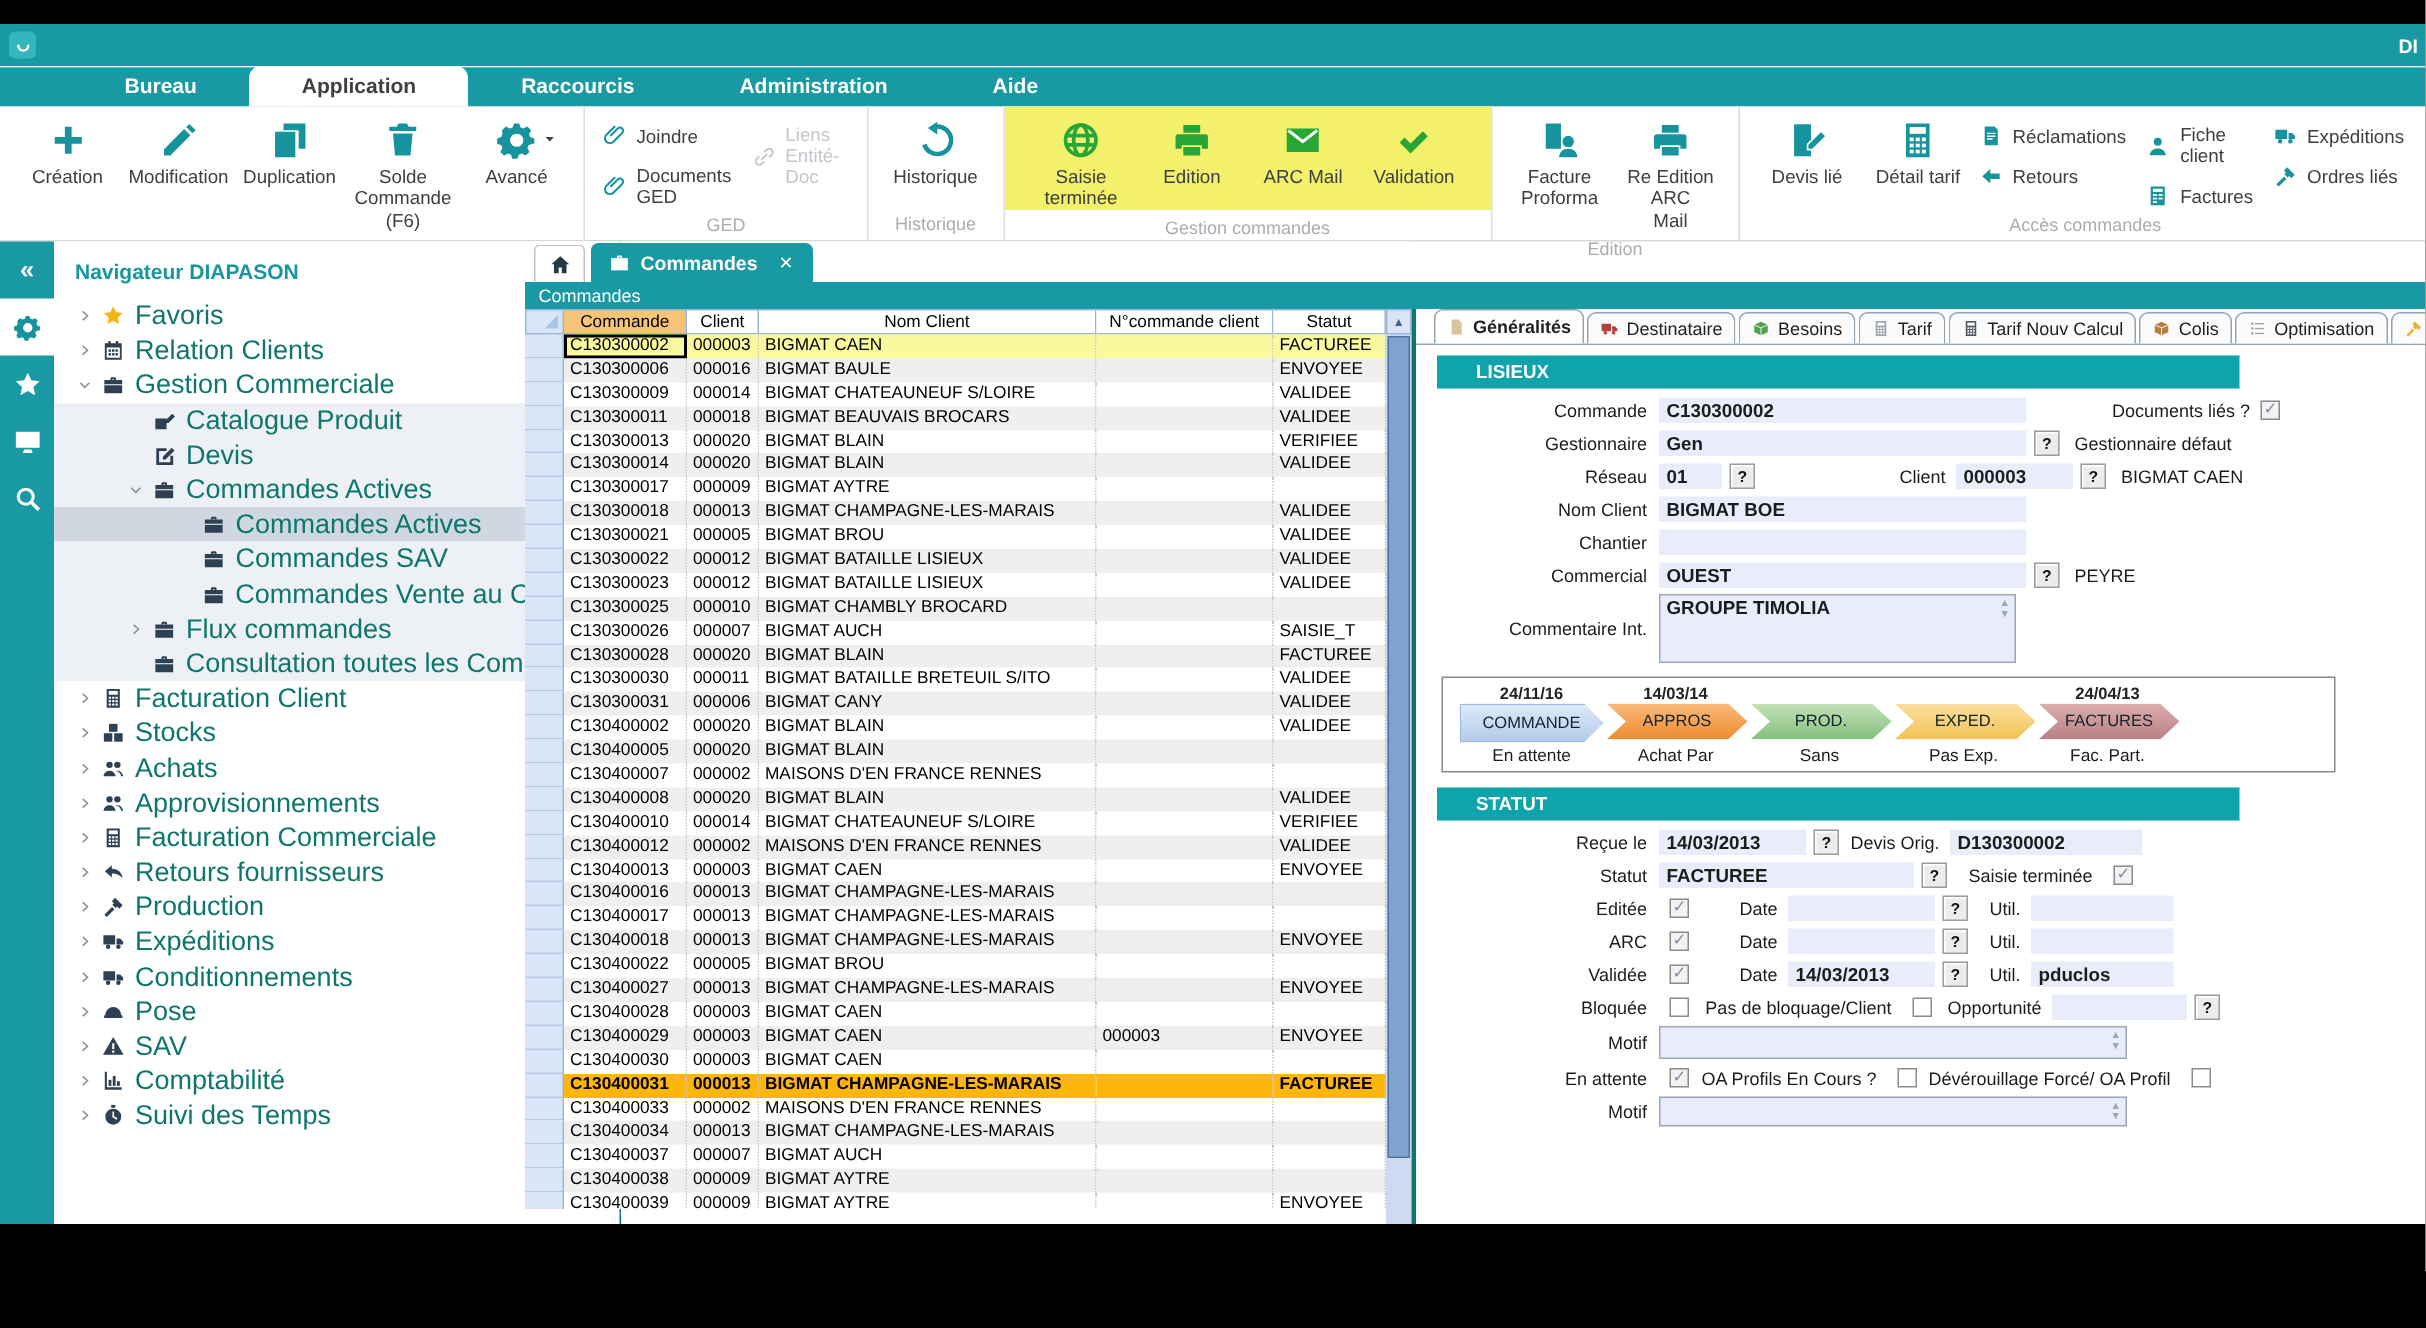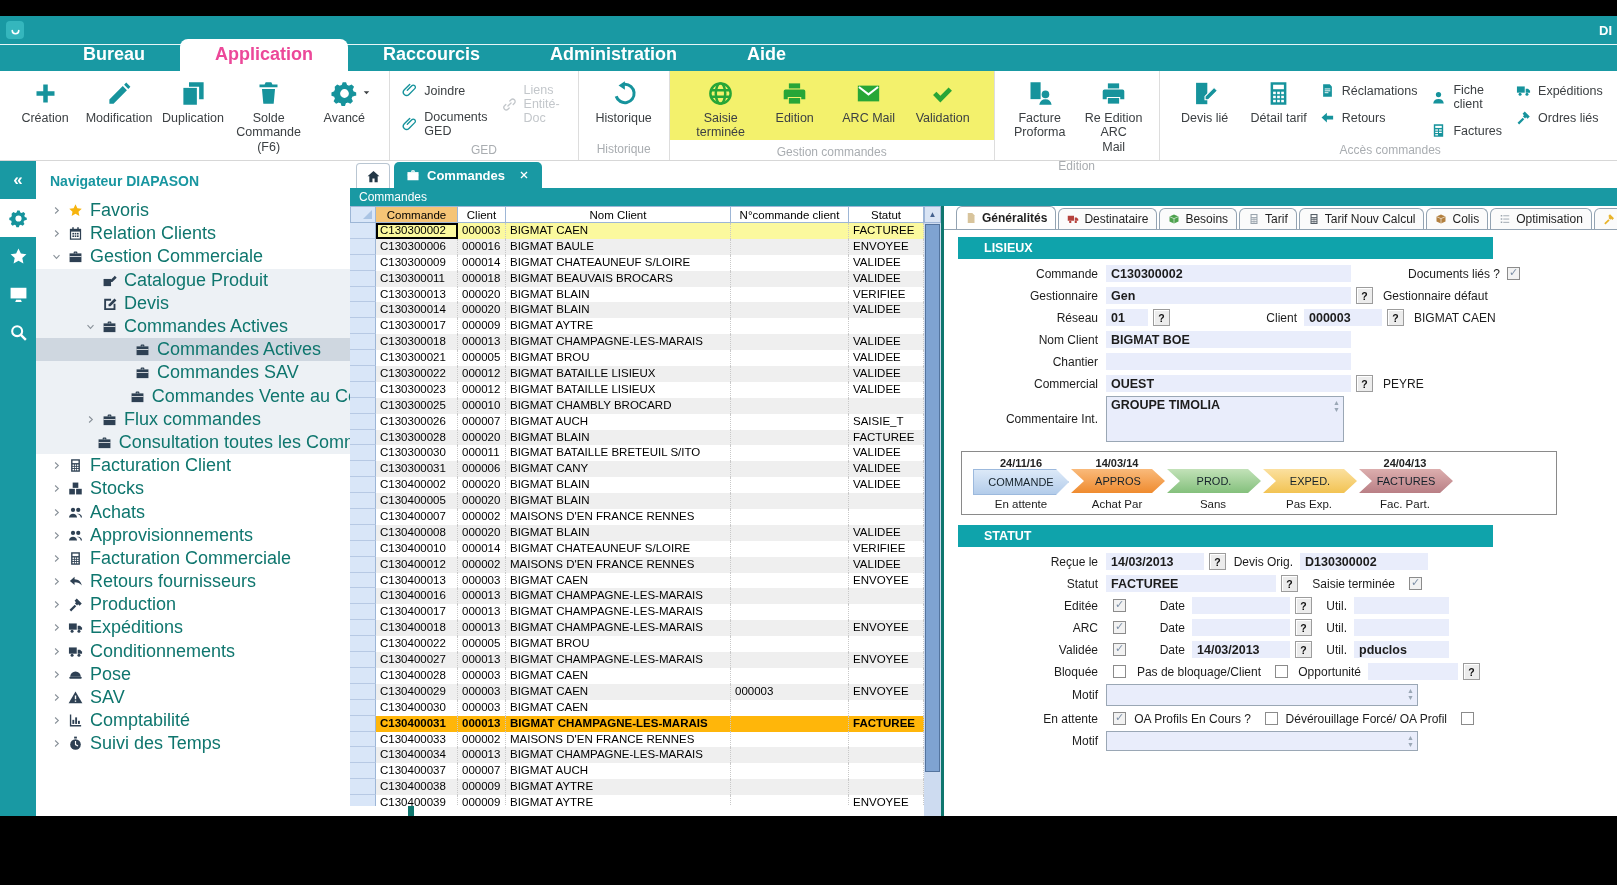--- a/index.html
+++ b/index.html
@@ -3,43 +3,43 @@
 <meta charset="utf-8">
 <style>
   html,body{margin:0;padding:0}
   body{width:1617px;height:885px;background:#000;font-family:"Liberation Sans",sans-serif;position:relative;overflow:hidden}
   .app{position:absolute;left:0;top:16px;width:1617px;height:800px;background:#fff;overflow:hidden}
   
   .titlebar{position:absolute;left:0;top:0;width:100%;height:28px;background:#1999A3;border-bottom:1px solid #e8f6f7;display:flex;align-items:center}
   .applogo{width:18px;height:18px;margin-left:6px;background:#35B6BD;border-radius:4px;display:flex;align-items:center;justify-content:center}
   .wtitle{position:absolute;right:5px;color:#fff;font-weight:bold;font-size:13px}
   .menubar{position:absolute;left:0;top:29px;width:100%;height:26px;background:#1999A3;display:flex;align-items:flex-end;padding-left:48px;box-sizing:border-box}
-  .mtab{color:#fff;font-weight:bold;font-size:18px;padding:5px 35px 6px;cursor:default}
-  .mtab.active{background:#fff;color:#ec4899;border-radius:8px 8px 0 0}
+  .mtab{color:#fff;font-weight:bold;font-size:14px;padding:5px 35px 6px;cursor:default}
+  .mtab.active{background:#fff;color:#404040;border-radius:8px 8px 0 0}
   
   .ribbon{position:absolute;left:0;top:55px;width:100%;height:90px;background:#fff;border-bottom:1px solid #d7d7d7;display:flex;box-sizing:border-box}
   .rgroup{display:flex;flex-direction:column;border-right:1px solid #ddd;padding:0 8px}
   .rgbtns{display:flex;flex:1;align-items:flex-start;padding-top:4px}
   .rgbtns.hl{background:#F3F16C;margin:0 -8px;padding:4px 14px 0}
   .rbtn-lg{display:flex;flex-direction:column;align-items:center;min-width:64px;padding:0 5px;color:#3c4043;font-size:12.5px;text-align:center;white-space:pre-line;line-height:1.15;cursor:default}
   .ricw{height:36px;display:flex;align-items:center;justify-content:center;color:#16939C;position:relative}
   .ricw .caretw{position:absolute;right:-14px;top:12px;color:#3c4043}
   .rcol{display:flex;flex-direction:column;gap:12px;padding:8px 4px 0;margin-right:6px}
   .rbtn-sm{display:flex;align-items:center;gap:7px;font-size:12.5px;color:#3c4043;cursor:default}
   .rbtn-sm .icn{color:#16939C}
   .dis{color:#c3c7cb!important}
   .dis .icn{color:#c3c7cb!important}
   .rg-label{text-align:center;color:#a9adb1;font-size:12px;padding:5px 0 4px}
   .icn{display:inline-flex;align-items:center;justify-content:center;flex:none}
   
   .lstrip{position:absolute;left:0;top:145px;width:36px;height:655px;background:#1999A3}
   .stripbtn{width:36px;height:38px;display:flex;align-items:center;justify-content:center;color:#fff;font-size:17px;font-weight:bold}
   .stripbtn.active{background:#fff;color:#16939C}
   
-  .sidebar{position:absolute;left:36px;top:145px;width:378px;height:655px;background:#fff;border-right:6px solid #0f766e;box-sizing:border-box;overflow:hidden}
+  .sidebar{position:absolute;left:36px;top:145px;width:378px;height:655px;background:#fff;border-right:1px solid #0f766e;box-sizing:border-box;overflow:hidden}
   .sbtitle{color:#1896A0;font-weight:bold;font-size:14px;padding:12px 0 10px 14px}
   .titem{display:flex;align-items:center;height:23.2px;font-size:18px;color:#0f766e;cursor:default}
   .titem.band{background:#edf1f5}
   .titem.sel{background:#cfd7e0}
   .tchev{width:15px;display:inline-flex;justify-content:center;color:#8a929a;margin-right:4px}
   .tlabel{margin-left:7px;white-space:nowrap}
   .lvl0{padding-left:13px}.lvl1{padding-left:47px}.lvl2{padding-left:80px}
   .splitdots{position:absolute;right:2px;top:418px;width:3px;height:3px;background:#7FA3D1;border-radius:50%;box-shadow:0 6px 0 #7FA3D1,0 12px 0 #7FA3D1}
   
   .tabstrip{position:absolute;left:350px;top:145px;width:591px;height:27px;background:#fff;display:flex;align-items:flex-end;padding-left:6px;box-sizing:border-box}

